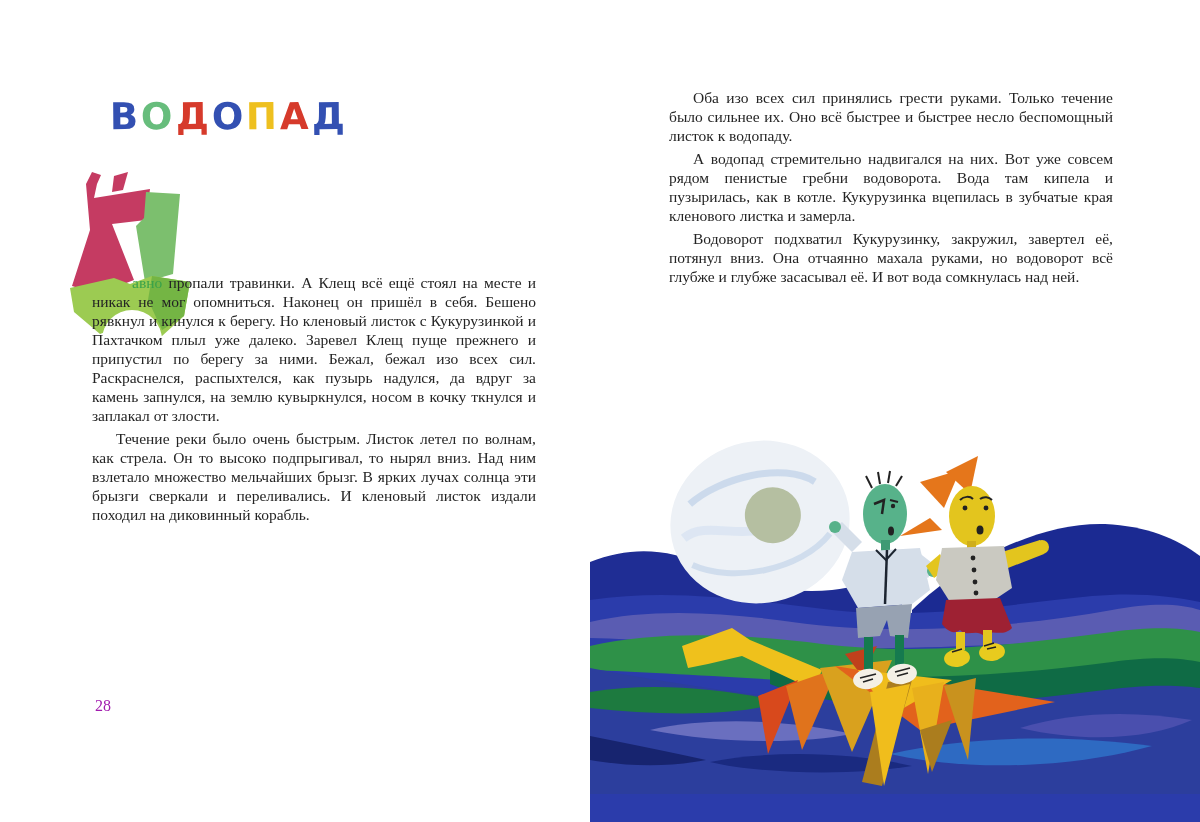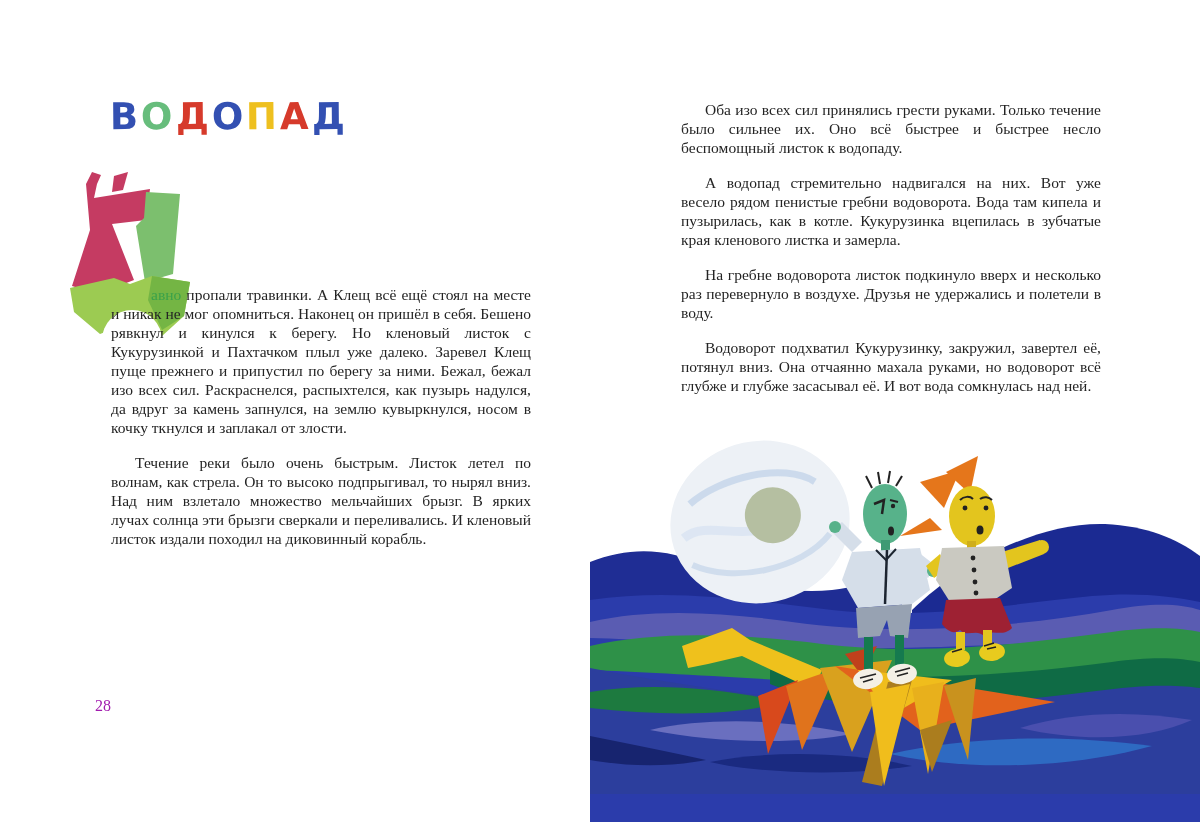--- a/index.html
+++ b/index.html
@@ -12,23 +12,23 @@
          font-family:"DejaVu Sans", sans-serif;font-weight:bold;
          font-size:37px;letter-spacing:3px;line-height:1;}
   .title span{display:inline-block;transform:rotate(-0.5deg);}
 
   
   .dropcap-art{position:absolute;left:56px;top:168px;width:148px;height:172px;}
 
   
   .textcol{position:absolute;width:452px;color:#242424;
            font-size:15.5px;line-height:19px;text-align:justify;}
-  .textcol p{margin:16px;text-indent:24px;}
+  .textcol p{margin:4px;text-indent:24px;}
   .textcol p.p-first{text-indent:40px;}
-  .left-col{left:95px;top:269px;}
+  .left-col{left:88px;top:269px;}
   .right-col{left:665px;top:84px;}
   .dropword{font-weight:normal;}
 
   .pagenum{position:absolute;left:95px;top:697px;font-size:16px;color:#a21caf;}
 
   
   .illo{position:absolute;left:590px;top:430px;width:610px;height:392px;}
 </style>
 </head>
 <body>
@@ -52,22 +52,21 @@
 
   <div class="textcol left-col">
     <p class="p-first"><span class="dropword" style="color: rgb(58, 162, 74);">авно</span><span> пропали травинки. А Клещ всё ещё стоял на месте и никак не мог опомниться. Наконец он пришёл в себя. Бешено рявкнул и кинулся к берегу. Но кленовый листок с Кукурузинкой и Пахтачком плыл уже далеко. Заревел Клещ пуще прежнего и припустил по берегу за ними. Бежал, бежал изо всех сил. Раскраснелся, распыхтелся, как пузырь надулся, да вдруг за камень запнулся, на землю кувыркнулся, носом в кочку ткнулся и заплакал от злости.</span></p>
     <p>Течение реки было очень быстрым. Листок летел по волнам, как стрела. Он то высоко подпрыгивал, то нырял вниз. Над ним взлетало множество мельчайших брызг. В ярких лучах солнца эти брызги сверкали и переливались. И кленовый листок издали походил на диковинный корабль.</p>
   </div>
 
   <div class="pagenum">28</div>
 
   <div class="textcol right-col">
     <p>Оба изо всех сил принялись грести руками. Только течение было сильнее их. Оно всё быстрее и быстрее несло беспомощный листок к водопаду.</p>
-    <p>А водопад стремительно надвигался на них. Вот уже весело рядом пенистые гребни водоворота. Вода там кипела и пузырилась, как в котле. Кукурузинка вцепилась в зубчатые края кленового листка и замерла.</p>
-    <p>На гребне водоворота листок подкинуло вверх и несколько раз перевернуло в воздухе. Друзья не удержались и полетели в воду.</p>
+    <p>А водопад стремительно надвигался на них. Вот уже совсем рядом пенистые гребни водоворота. Вода там кипела и пузырилась, как в котле. Кукурузинка вцепилась в зубчатые края кленового листка и замерла.</p>
     <p>Водоворот подхватил Кукурузинку, закружил, завертел её, потянул вниз. Она отчаянно махала руками, но водоворот всё глубже и глубже засасывал её. И вот вода сомкнулась над ней.</p>
   </div>
 
   <svg class="illo" viewBox="0 0 610 392" aria-hidden="true">
 
     <g>
       <path d="M0,132 C40,116 78,118 116,136 C160,156 202,164 242,160 C272,156 292,150 312,156 L312,392 L0,392 Z" fill="#1f2d94"></path>
       <path d="M322,180 C372,132 448,92 515,94 C556,96 586,108 610,126 L610,392 L322,392 Z" fill="#1b2a92"></path>
       <path d="M0,170 C80,158 160,170 242,180 C332,190 422,174 502,166 C546,162 582,166 610,172 L610,392 L0,392 Z" fill="#2b3cab"></path>
       <path d="M0,192 C60,178 132,182 202,192 C302,206 422,198 522,180 C562,172 592,174 610,180 L610,202 C522,208 422,216 302,218 C182,220 80,210 0,208 Z" fill="#5a5cb2"></path>

